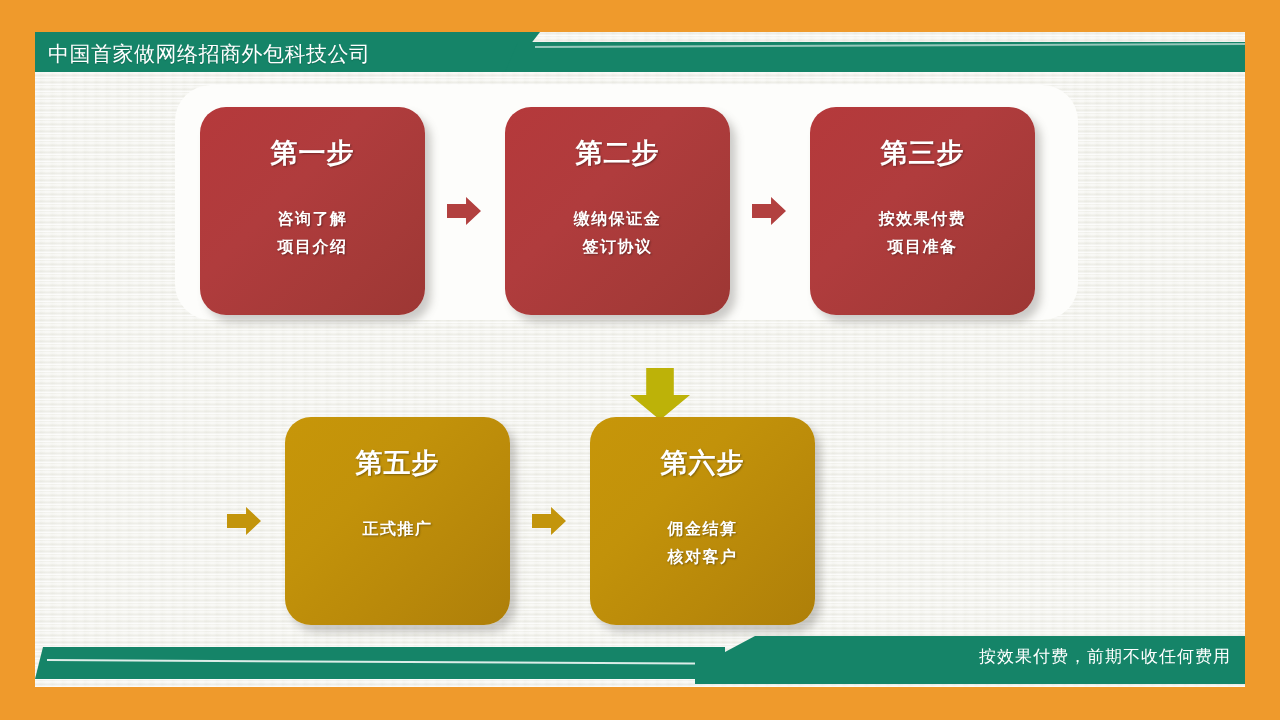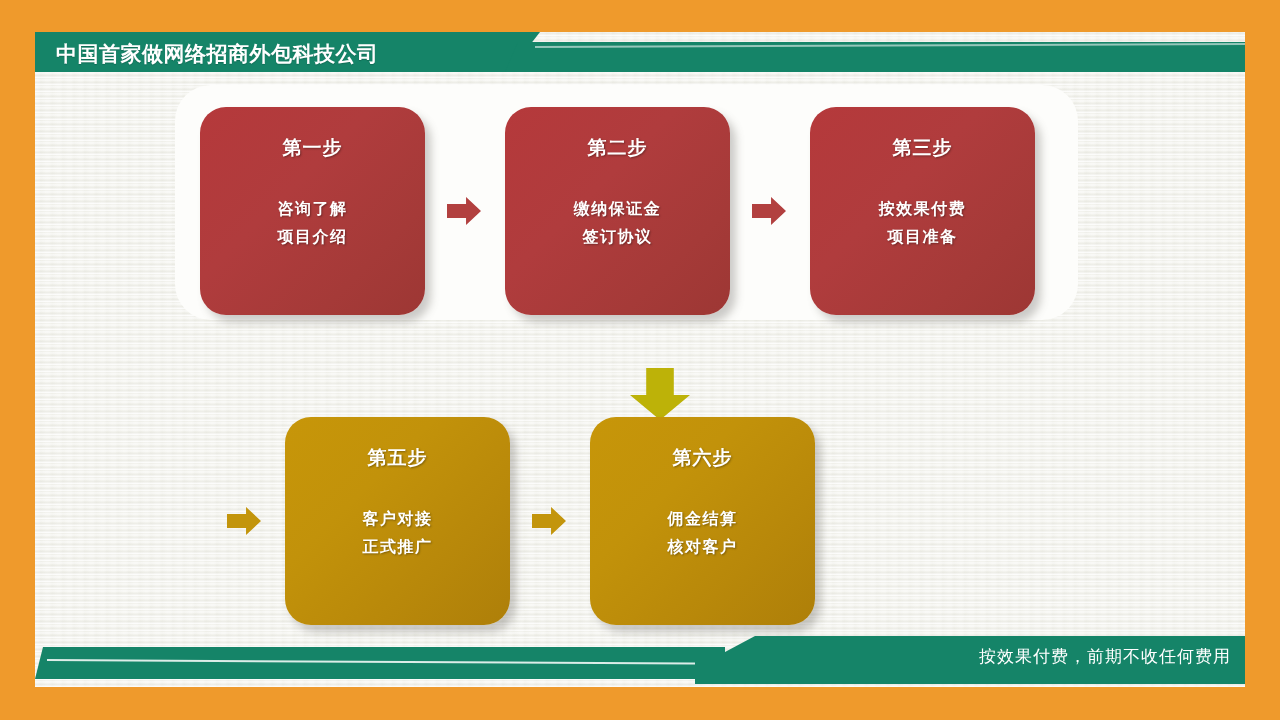--- a/index.html
+++ b/index.html
@@ -59,26 +59,25 @@
     width: 505px;
     height: 40px;
     background: #158468;
     clip-path: polygon(0 0, 505px 0, 474px 40px, 0 40px);
   }
   .hdr-title-text {
     position: absolute;
     left: 13px;
     top: 8px;
     font-size: 21px;
-    font-weight: bold;
+    font-weight: normal;
     color: #ffffff;
     letter-spacing: 0.5px;
     white-space: nowrap;
     text-shadow: 0 1px 1px rgba(0,0,0,0.18);
-    margin-left: 8px;
   }
   .hdr-right-bar {
     position: absolute;
     left: 470px;
     top: 10px;
     width: 740px;
     height: 30px;
     background: #158468;
     clip-path: polygon(13px 0, 740px 0, 740px 30px, 0 30px);
   }
@@ -126,21 +125,21 @@
     box-sizing: border-box;
   }
   .step-box.red {
     background: linear-gradient(135deg, #b5393b 0%, #b03c3d 40%, #a53a38 75%, #9d3734 100%);
   }
   .step-box.gold {
     background: linear-gradient(135deg, #c79609 0%, #c2920a 35%, #b8880a 70%, #ae7f09 100%);
   }
 
   .step-title {
-    font-size: 19px;
+    font-size: 27px;
     font-weight: bold;
     margin-top: 28px;
     letter-spacing: 1px;
     text-shadow: 1px 1px 2px rgba(0,0,0,0.35);
   }
   .step-lines {
     margin-top: 34px;
     text-align: center;
     line-height: 1.75;
   }
@@ -287,21 +286,20 @@
     <div class="row" id="row-bottom">
 
 
       <div class="h-arrow gold">
           <i></i>
         </div>
 
       <div class="step-box gold">
         <div class="step-title">第五步</div>
         <div class="step-lines">
-          <div class="step-line">客户对接</div>
           <div class="step-line">正式推广</div>
         </div>
       </div>
 
       <div class="h-arrow gold">
           <i></i>
         </div>
 
       <div class="step-box gold">
         <div class="step-title">第六步</div>

